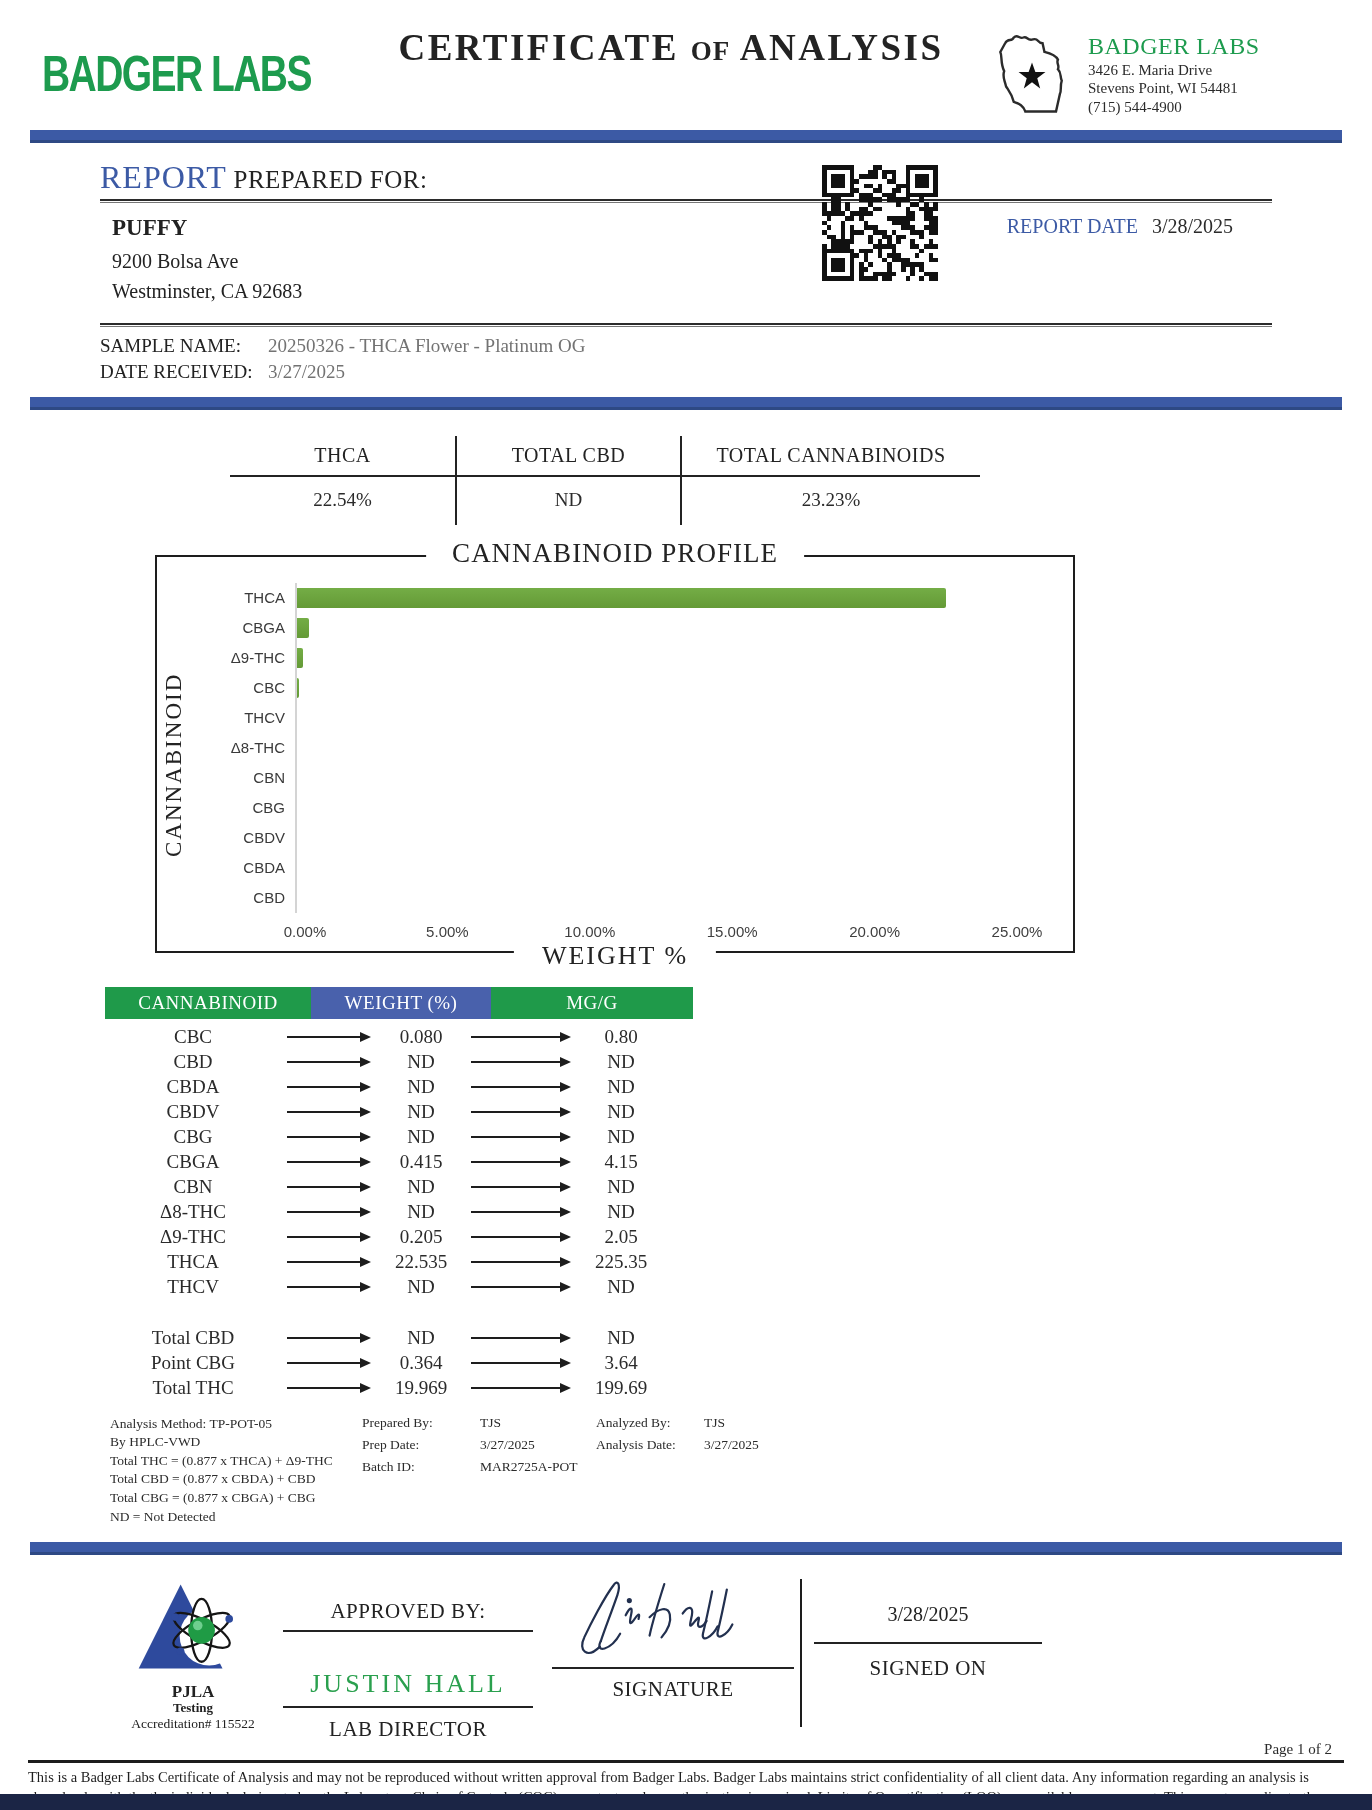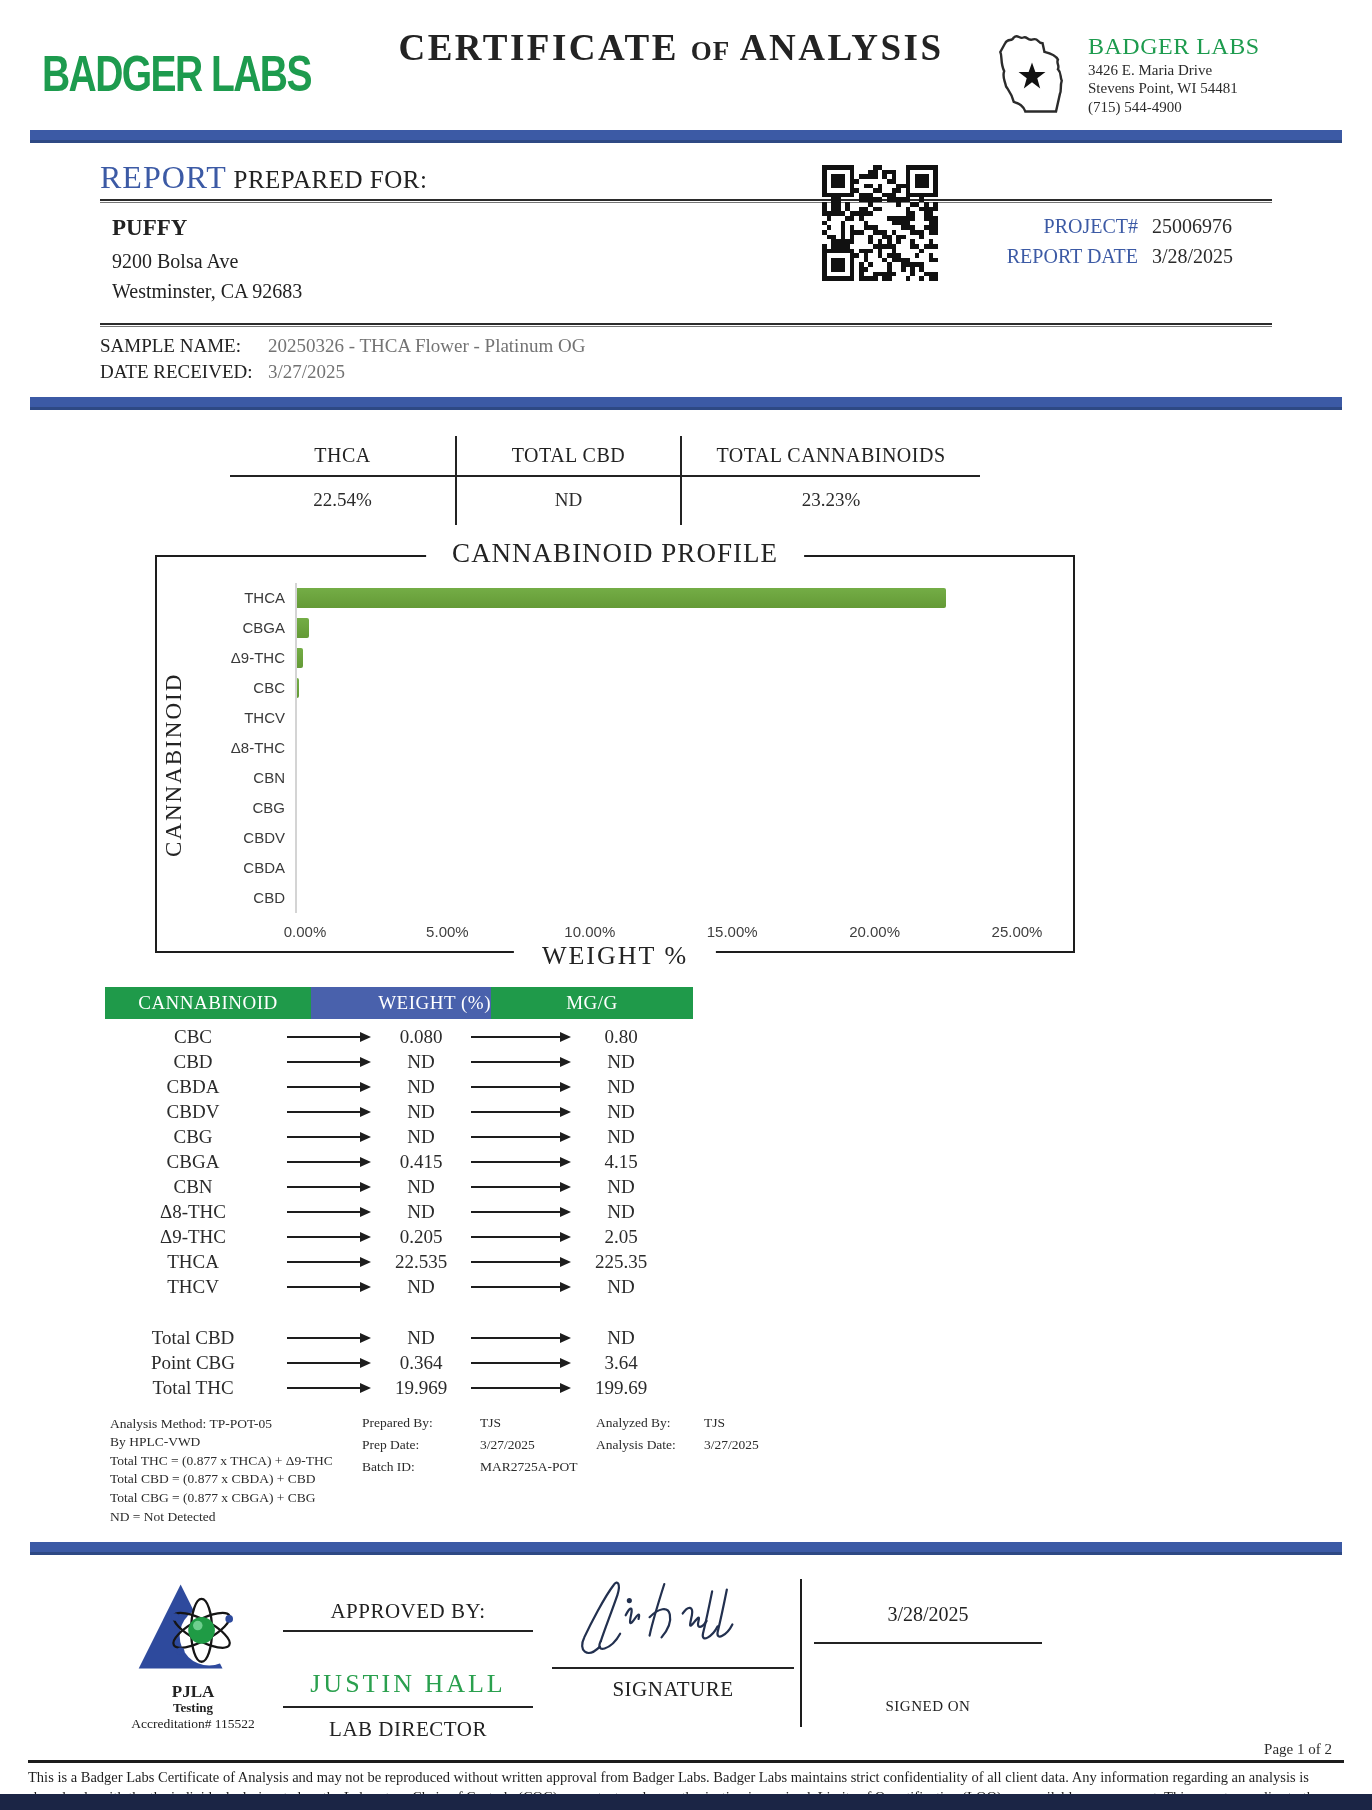--- a/index.html
+++ b/index.html
@@ -66,21 +66,21 @@
     font-family:"Liberation Sans", sans-serif; font-size:15px; color:#3a3a3a; }
   .ctrack { flex:1; height:100%; display:flex; align-items:center; border-left:2px solid #d4d4d4; }
   .cbar { height:20px; border-radius:0 2px 2px 0; }
   .xaxis { position:relative; margin-left:110px; height:24px; margin-top:10px;
     font-family:"Liberation Sans", sans-serif; font-size:15px; color:#3f3f3f; }
   .xtick { position:absolute; top:0; transform:translateX(-50%); }
   
   .ctable { margin:0 0 0 105px; width:604px; }
   .thead { display:flex; height:32px; color:#fff; font-size:19px; text-align:center; }
   .thead .hcell { line-height:32px; letter-spacing:.5px; }
-  .hcell.h1 { width:206px; } .hcell.h2 { width:180px;text-align:right; } .hcell.h3 { width:202px; }
+  .hcell.h1 { width:206px; } .hcell.h2 { width:180px; } .hcell.h3 { width:202px; }
   .tbody { margin-top:6px; }
   .trow { display:grid; grid-template-columns:176px 96px 88px 112px 88px;
     align-items:center; height:25px; font-size:19px; color:#2b2b2b; }
   .tc { text-align:center; }
   .arrow { display:flex; align-items:center; padding:0 6px; }
   .arrow .shaft { flex:1; height:2px; background:#1d1d1d; }
   .arrow .head { width:0; height:0; border-left:11px solid #1d1d1d;
     border-top:5px solid transparent; border-bottom:5px solid transparent; }
   .totals { margin-top:26px; }
   
@@ -98,21 +98,21 @@
   .approved { position:absolute; left:283px; top:26px; width:250px; text-align:center; }
   .approved-label { font-size:21px; letter-spacing:.5px; border-bottom:2px solid #232323; padding-bottom:6px; }
   .approver-name { color:#2aa04e; font-size:26px; letter-spacing:3px; border-bottom:2px solid #232323; padding:6px 0 7px 0;margin-top:31px; }
   .approver-title { font-size:21px; padding-top:9px; letter-spacing:.5px; }
   .sig-block { position:absolute; left:552px; top:0; width:242px; text-align:center; }
   .sig-line { border-top:2px solid #232323; margin-top:-2px; }
   .sig-label { font-size:21px; padding-top:8px; letter-spacing:.5px; }
   .vdiv { position:absolute; left:800px; top:6px; width:2px; height:148px; background:#1d1d1d; }
   .signed-block { position:absolute; left:814px; top:30px; width:228px; text-align:center; }
   .signed-date { font-size:20px; padding-bottom:16px; border-bottom:2px solid #232323; }
-  .signed-label { font-size:15px; padding-top:12px; letter-spacing:.5px;margin-top:42px; }
+  .signed-label { font-size:21px; padding-top:12px; letter-spacing:.5px; }
   
   .page-label { text-align:right; margin:0 40px 2px 0; font-size:15px; color:#2b2b2b; }
   .footer-line { margin:0 28px; border-top:3px solid #1d1d1d; }
   .legal { margin:5px 28px 0 28px; font-size:14.5px; line-height:1.34; color:#1f1f1f; }
   .bottom-bar { position:absolute; bottom:0; left:0; width:100%; height:16px; background:#1b2545; }
 </style>
 </head>
 <body>
 
 <div class="page">
@@ -155,24 +155,20 @@
       <span>PREPARED FOR:</span>
     </div>
     <div class="hr2"></div>
     <div class="report-cols">
       <div class="client">
         <div class="client-name">PUFFY</div>
         <div class="client-addr">9200 Bolsa Ave</div>
         <div class="client-addr">Westminster, CA 92683</div>
       </div>
       <div class="meta">
-        <div class="meta-row">
-          <span class="meta-label">PROJECT#</span>
-          <span class="meta-value">25006976</span>
-        </div>
         <div class="meta-row">
           <span class="meta-label">REPORT DATE</span>
           <span class="meta-value">3/28/2025</span>
         </div>
       </div>
     </div>
     <div class="hr2"></div>
     <div class="sample-rows">
       <div class="sample-row">
         <span class="sample-label">SAMPLE NAME:</span>

